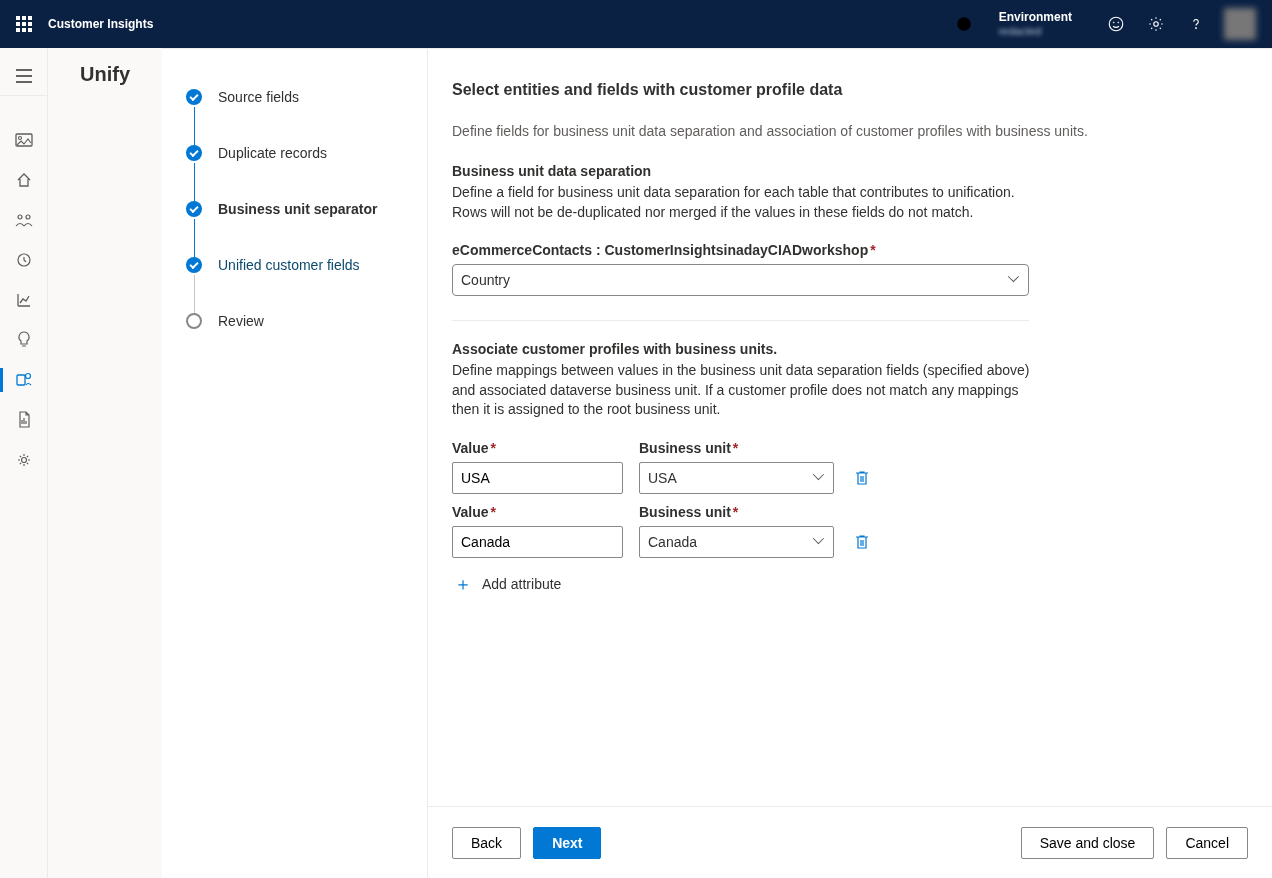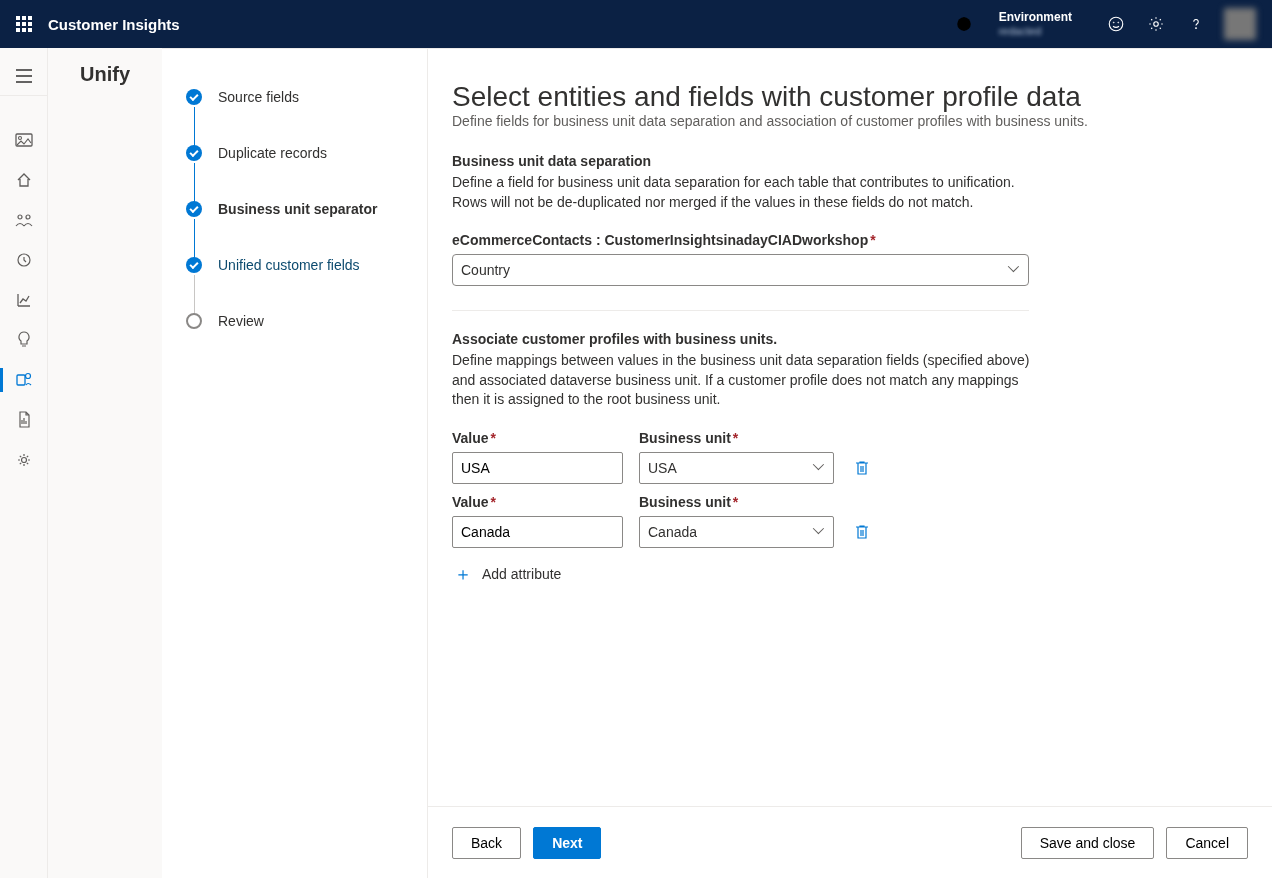--- a/index.html
+++ b/index.html
@@ -26,21 +26,21 @@
       cursor: pointer;
       margin-right: 8px;
     }
     .waffle-grid {
       display: grid;
       grid-template-columns: repeat(3, 4px);
       grid-template-rows: repeat(3, 4px);
       gap: 2px;
     }
     .waffle-dot { width: 4px; height: 4px; background: #fff; }
-    .app-title { font-size: 15px; font-weight: 600; }
+    .app-title { font-size: 12px; font-weight: 600; }
     .top-spacer { flex: 1; }
     .env-block { display: flex; align-items: center; gap: 26px; margin-right: 24px; }
     .env-text { display: flex; flex-direction: column; line-height: 1.2; }
     .env-label { font-size: 12px; font-weight: 600; }
     .env-name { font-size: 11px; color: #b0c0d6; filter: blur(2px); }
     .top-icon { width: 40px; height: 48px; display: flex; align-items: center; justify-content: center; cursor: pointer; }
     .top-icon svg { stroke: #fff; fill: none; }
     .avatar {
       width: 32px; height: 32px; background: #777; border-radius: 2px;
       filter: blur(3px);
@@ -133,21 +133,21 @@
     .step-dot.pending { border: 2px solid #8a8886; }
     .step-label { font-size: 14px; color: #323130; }
     .step-label.current { font-weight: 600; }
     .step-label.faded { color: #0c4a6e; }
 
     .form-area {
       flex: 1;
       padding: 32px 40px 80px 24px;
       overflow-y: auto;
     }
-    .form-h1 { font-size: 28px; font-weight: 400; }
+    .form-h1 { font-size: 16px; font-weight: 700; margin-bottom: 24px; }
     .form-desc { color: #605e5c; margin-bottom: 24px; max-width: 700px; }
     .section-h { font-weight: 600; margin-bottom: 4px; }
     .section-p { color: #323130; margin-bottom: 20px; max-width: 580px; line-height: 1.4; }
 
     .field-label { font-weight: 600; margin-bottom: 6px; display: block; }
     .req { color: #a4262c; margin-left: 2px; }
 
     .select-box {
       width: 577px;
       height: 32px;

